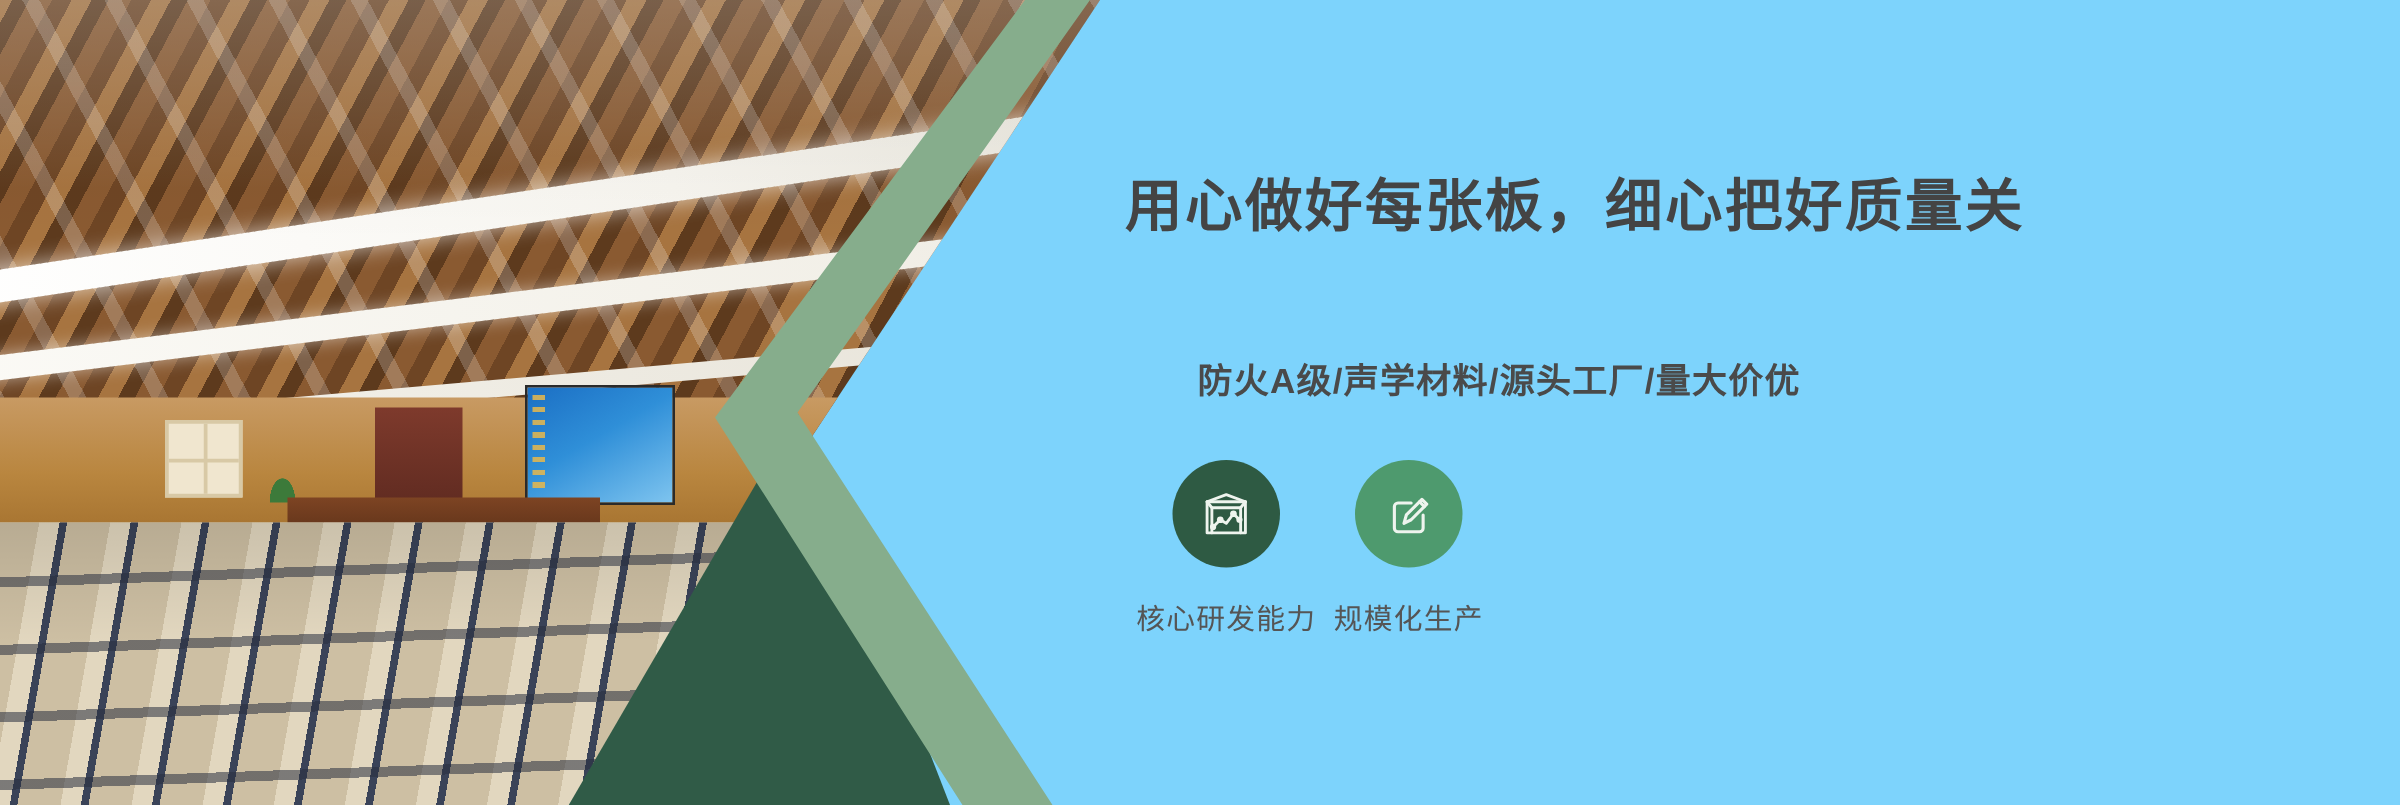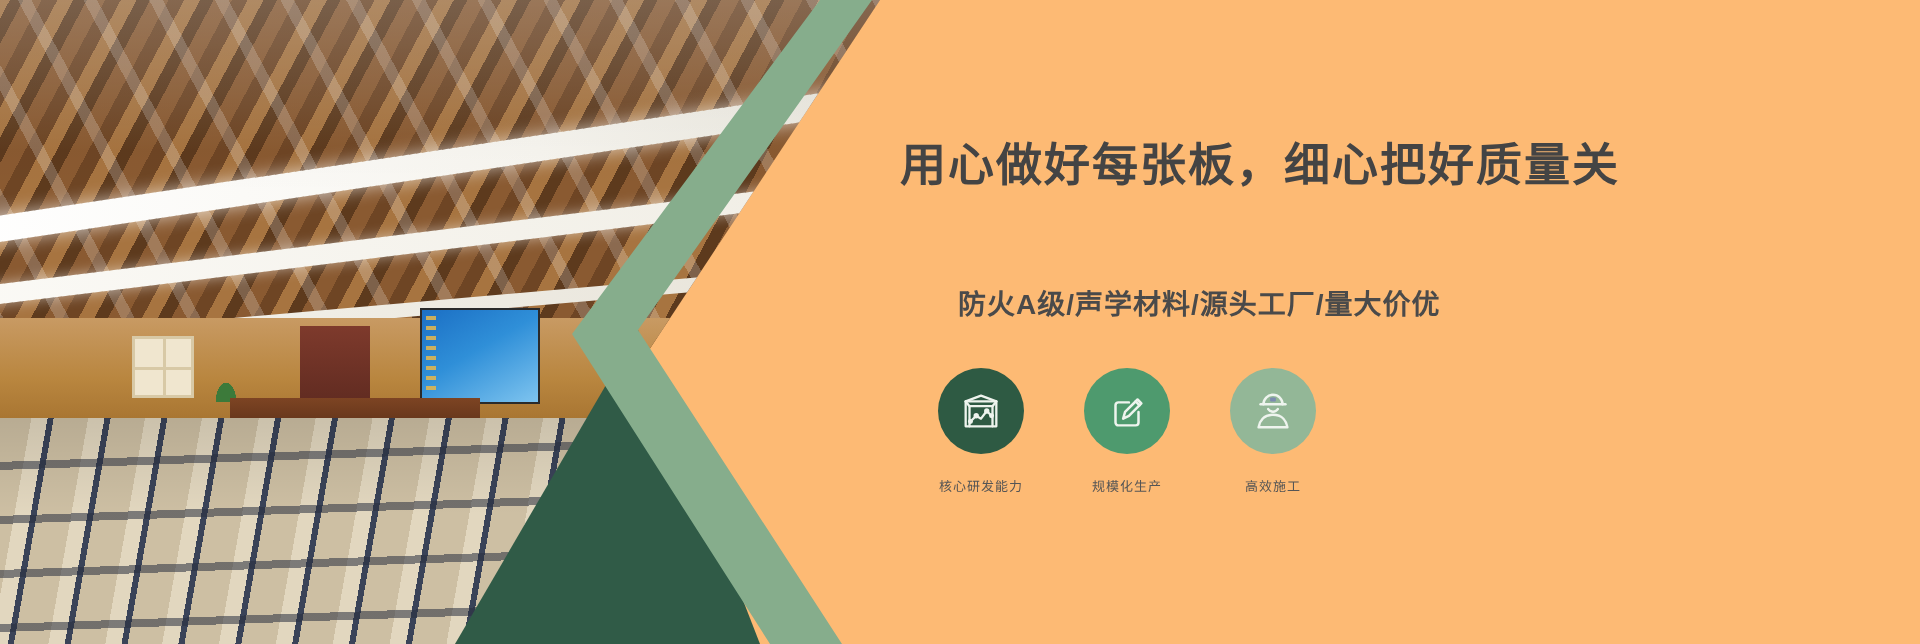--- a/index.html
+++ b/index.html
@@ -273,30 +273,30 @@
     width: 86px;
     height: 86px;
     border-radius: 50%;
     display: flex;
     align-items: center;
     justify-content: center;
   }
   .feature-circle svg { display: block; }
   .feature-label {
     margin-top: 22px;
-    font-size: 13px;
+    font-size: 23px;
     color: #555555;
     white-space: nowrap;
     letter-spacing: 1px;
   }
 </style>
 </head>
 <body>
 
-<div class="banner" style="background-color: #fdba74;">
+<div class="banner" style="background-color: #7dd3fc;">
 
   <div class="photo-panel">
     <div class="photo-ceiling"></div>
     <div class="ceiling-light-a"></div>
     <div class="ceiling-light-b"></div>
     <div class="ceiling-light-c"></div>
     <div class="photo-wall"></div>
     <div class="photo-wall-panel"></div>
     <div class="photo-window"></div>
     <div class="photo-screen"></div>
@@ -344,30 +344,16 @@
             <g fill="none" stroke="#eef4ee" stroke-width="2.6" stroke-linecap="round" stroke-linejoin="round">
               <path d="M36 25 L36 36 A3 3 0 0 1 33 39 L15 39 A3 3 0 0 1 12 36 L12 18 A3 3 0 0 1 15 15 L26 15"></path>
               <path d="M20 32 L22 25 L35 12 L39 16 L26 29 Z"></path>
               <path d="M33 14 L37 18"></path>
             </g>
           </svg>
         </div>
         <div class="feature-label">规模化生产</div>
       </div>
 
-      <div class="feature">
-        <div class="feature-circle" style="background-color: rgb(147, 183, 151);">
-          <svg width="46" height="46" viewBox="0 0 48 48" aria-hidden="true">
-            <g fill="none" stroke="#eef4ee" stroke-width="2.6" stroke-linecap="round" stroke-linejoin="round">
-              <path d="M14 17 A10 10 0 0 1 34 17"></path>
-              <path d="M11 17 L37 17"></path>
-              <path d="M19 22 A6 6 0 0 0 29 22"></path>
-              <path d="M24 28 C14 28 10 35 9 41 L39 41 C38 35 34 28 24 28 Z"></path>
-            </g>
-            <rect x="21" y="10" width="6" height="4" rx="1" fill="#7c8bb0"></rect>
-          </svg>
-        </div>
-        <div class="feature-label">高效施工</div>
-      </div>
 
     </div>
   </div>
 </div>
 
 </body></html>

